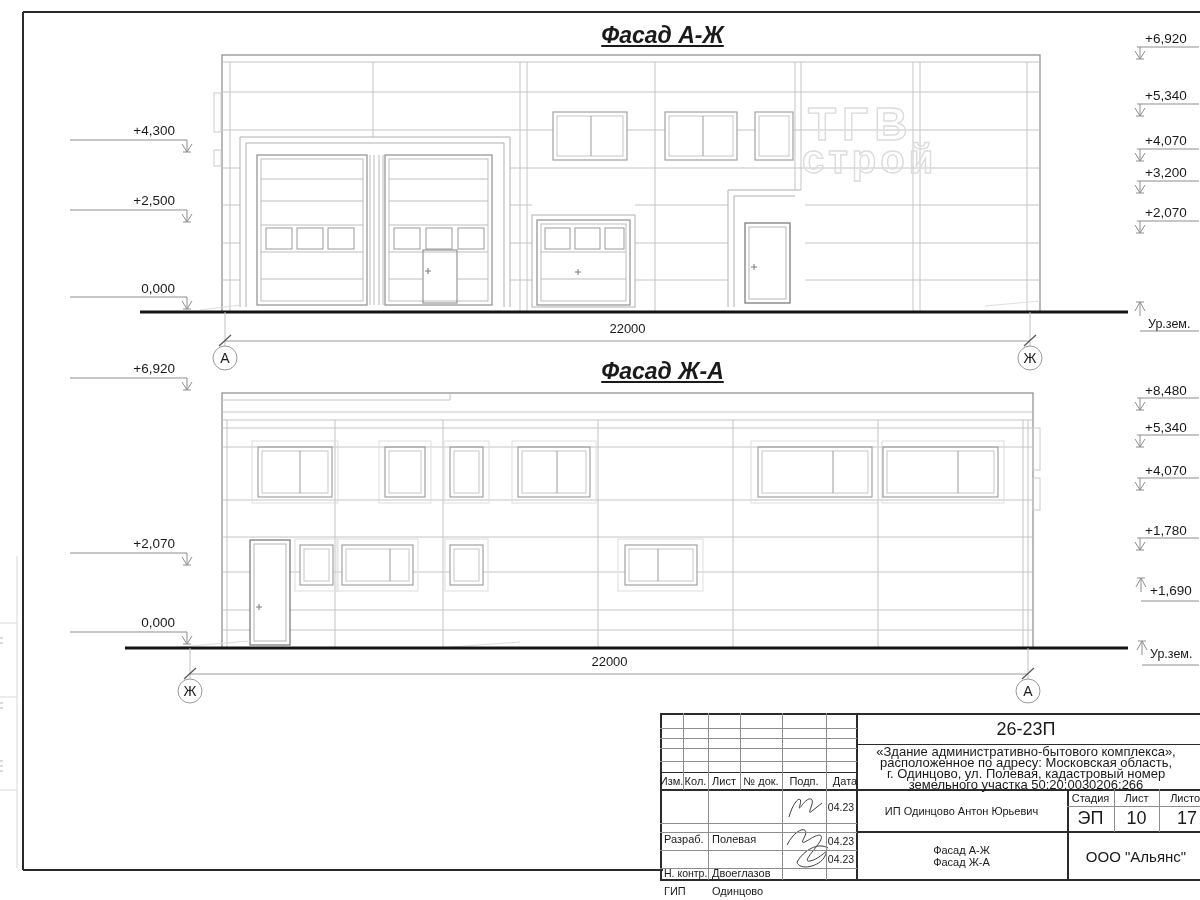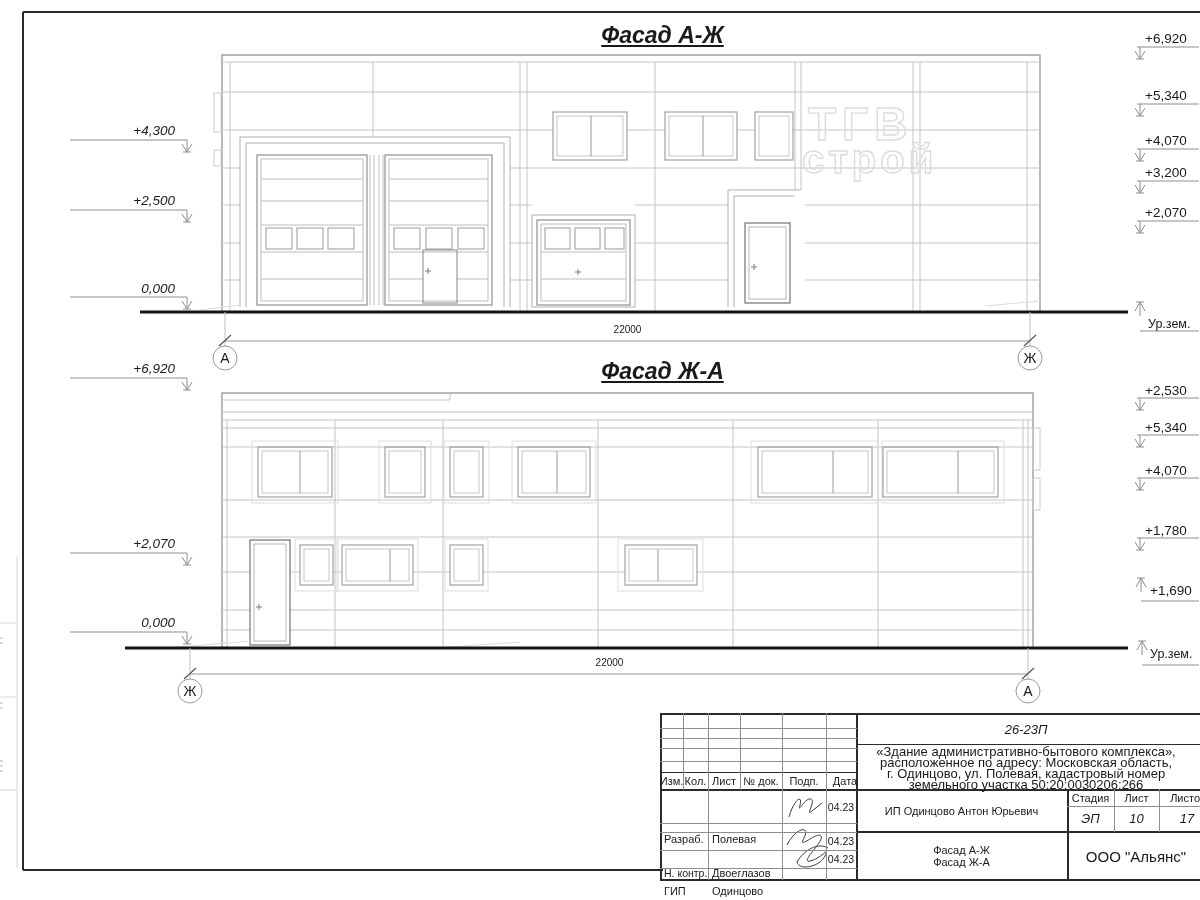--- a/index.html
+++ b/index.html
@@ -1,30 +1,30 @@
 <!DOCTYPE html>
 <html><head>
 <meta charset="utf-8">
 <style>
   html,body{margin:0;padding:0;background:#fff;}
   #canvas{position:relative;width:1200px;height:900px;background:#ffffff;overflow:hidden;
           font-family:"Liberation Sans",sans-serif;color:#1a1a1a;}
   .lbl{position:absolute;white-space:nowrap;line-height:1.15;}
   .ctr{display:flex;align-items:center;justify-content:center;text-align:center;}
-  .rt{text-align:right;font-style:italic;}
+  .rt{text-align:right;}
   .mark{font-size:13.5px;}
   .ftitle{font-size:23px;font-style:italic;font-weight:600;text-decoration:underline;}
-  .dim{font-size:10px;}
+  .dim{font-size:13px;}
   .axis{font-size:14px;}
   .urz{font-size:12.5px;}
   
   .tbL{position:absolute;background:#2b2b2b;}
   .tbl{position:absolute;background:#8d8d8d;}
   .tbtext{position:absolute;display:flex;align-items:center;justify-content:center;text-align:center;}
-  .f11{font-size:11px;} .f10{font-size:10.5px;} .f13{font-size:13px;font-style:italic;} .f15{font-size:15px;}
+  .f11{font-size:11px;} .f10{font-size:10.5px;} .f13{font-size:18px;} .f15{font-size:15px;}
   .addr{font-size:13px;line-height:11px;}
   .lft{justify-content:flex-start;text-align:left;margin-top:32px;}
 </style>
 </head>
 <body>
 
 <div id="canvas">
 
   <svg width="1200" height="900" style="position:absolute;left:0;top:0">
 
@@ -252,21 +252,21 @@
   <div class="lbl axis ctr" style="left:211px;top:350px;width:28px;height:16px">А</div>
   <div class="lbl axis ctr" style="left:1016px;top:350px;width:28px;height:16px">Ж</div>
   <div class="lbl urz" style="left:1148px;top:317px">Ур.зем.</div>
 
   <div class="lbl ftitle ctr" style="left:540px;top:357px;width:245px;height:28px">Фасад Ж-А</div>
 
   <div class="lbl mark rt" style="left:75px;top:361px;width:100px">+6,920</div>
   <div class="lbl mark rt" style="left:75px;top:536px;width:100px">+2,070</div>
   <div class="lbl mark rt" style="left:75px;top:615px;width:100px">0,000</div>
 
-  <div class="lbl mark" style="left:1145px;top:383px">+2,530</div>
+  <div class="lbl mark" style="left:1145px;top:383px">+8,480</div>
   <div class="lbl mark" style="left:1145px;top:420px">+5,340</div>
   <div class="lbl mark" style="left:1145px;top:463px">+4,070</div>
   <div class="lbl mark" style="left:1145px;top:523px">+1,780</div>
   <div class="lbl mark" style="left:1150px;top:583px">+1,690</div>
 
   <div class="lbl dim ctr" style="left:572px;top:655px;width:75px;height:15px">22000</div>
   <div class="lbl axis ctr" style="left:176px;top:683px;width:28px;height:16px">Ж</div>
   <div class="lbl axis ctr" style="left:1014px;top:683px;width:28px;height:16px">А</div>
   <div class="lbl urz" style="left:1150px;top:647px">Ур.зем.</div>
 

